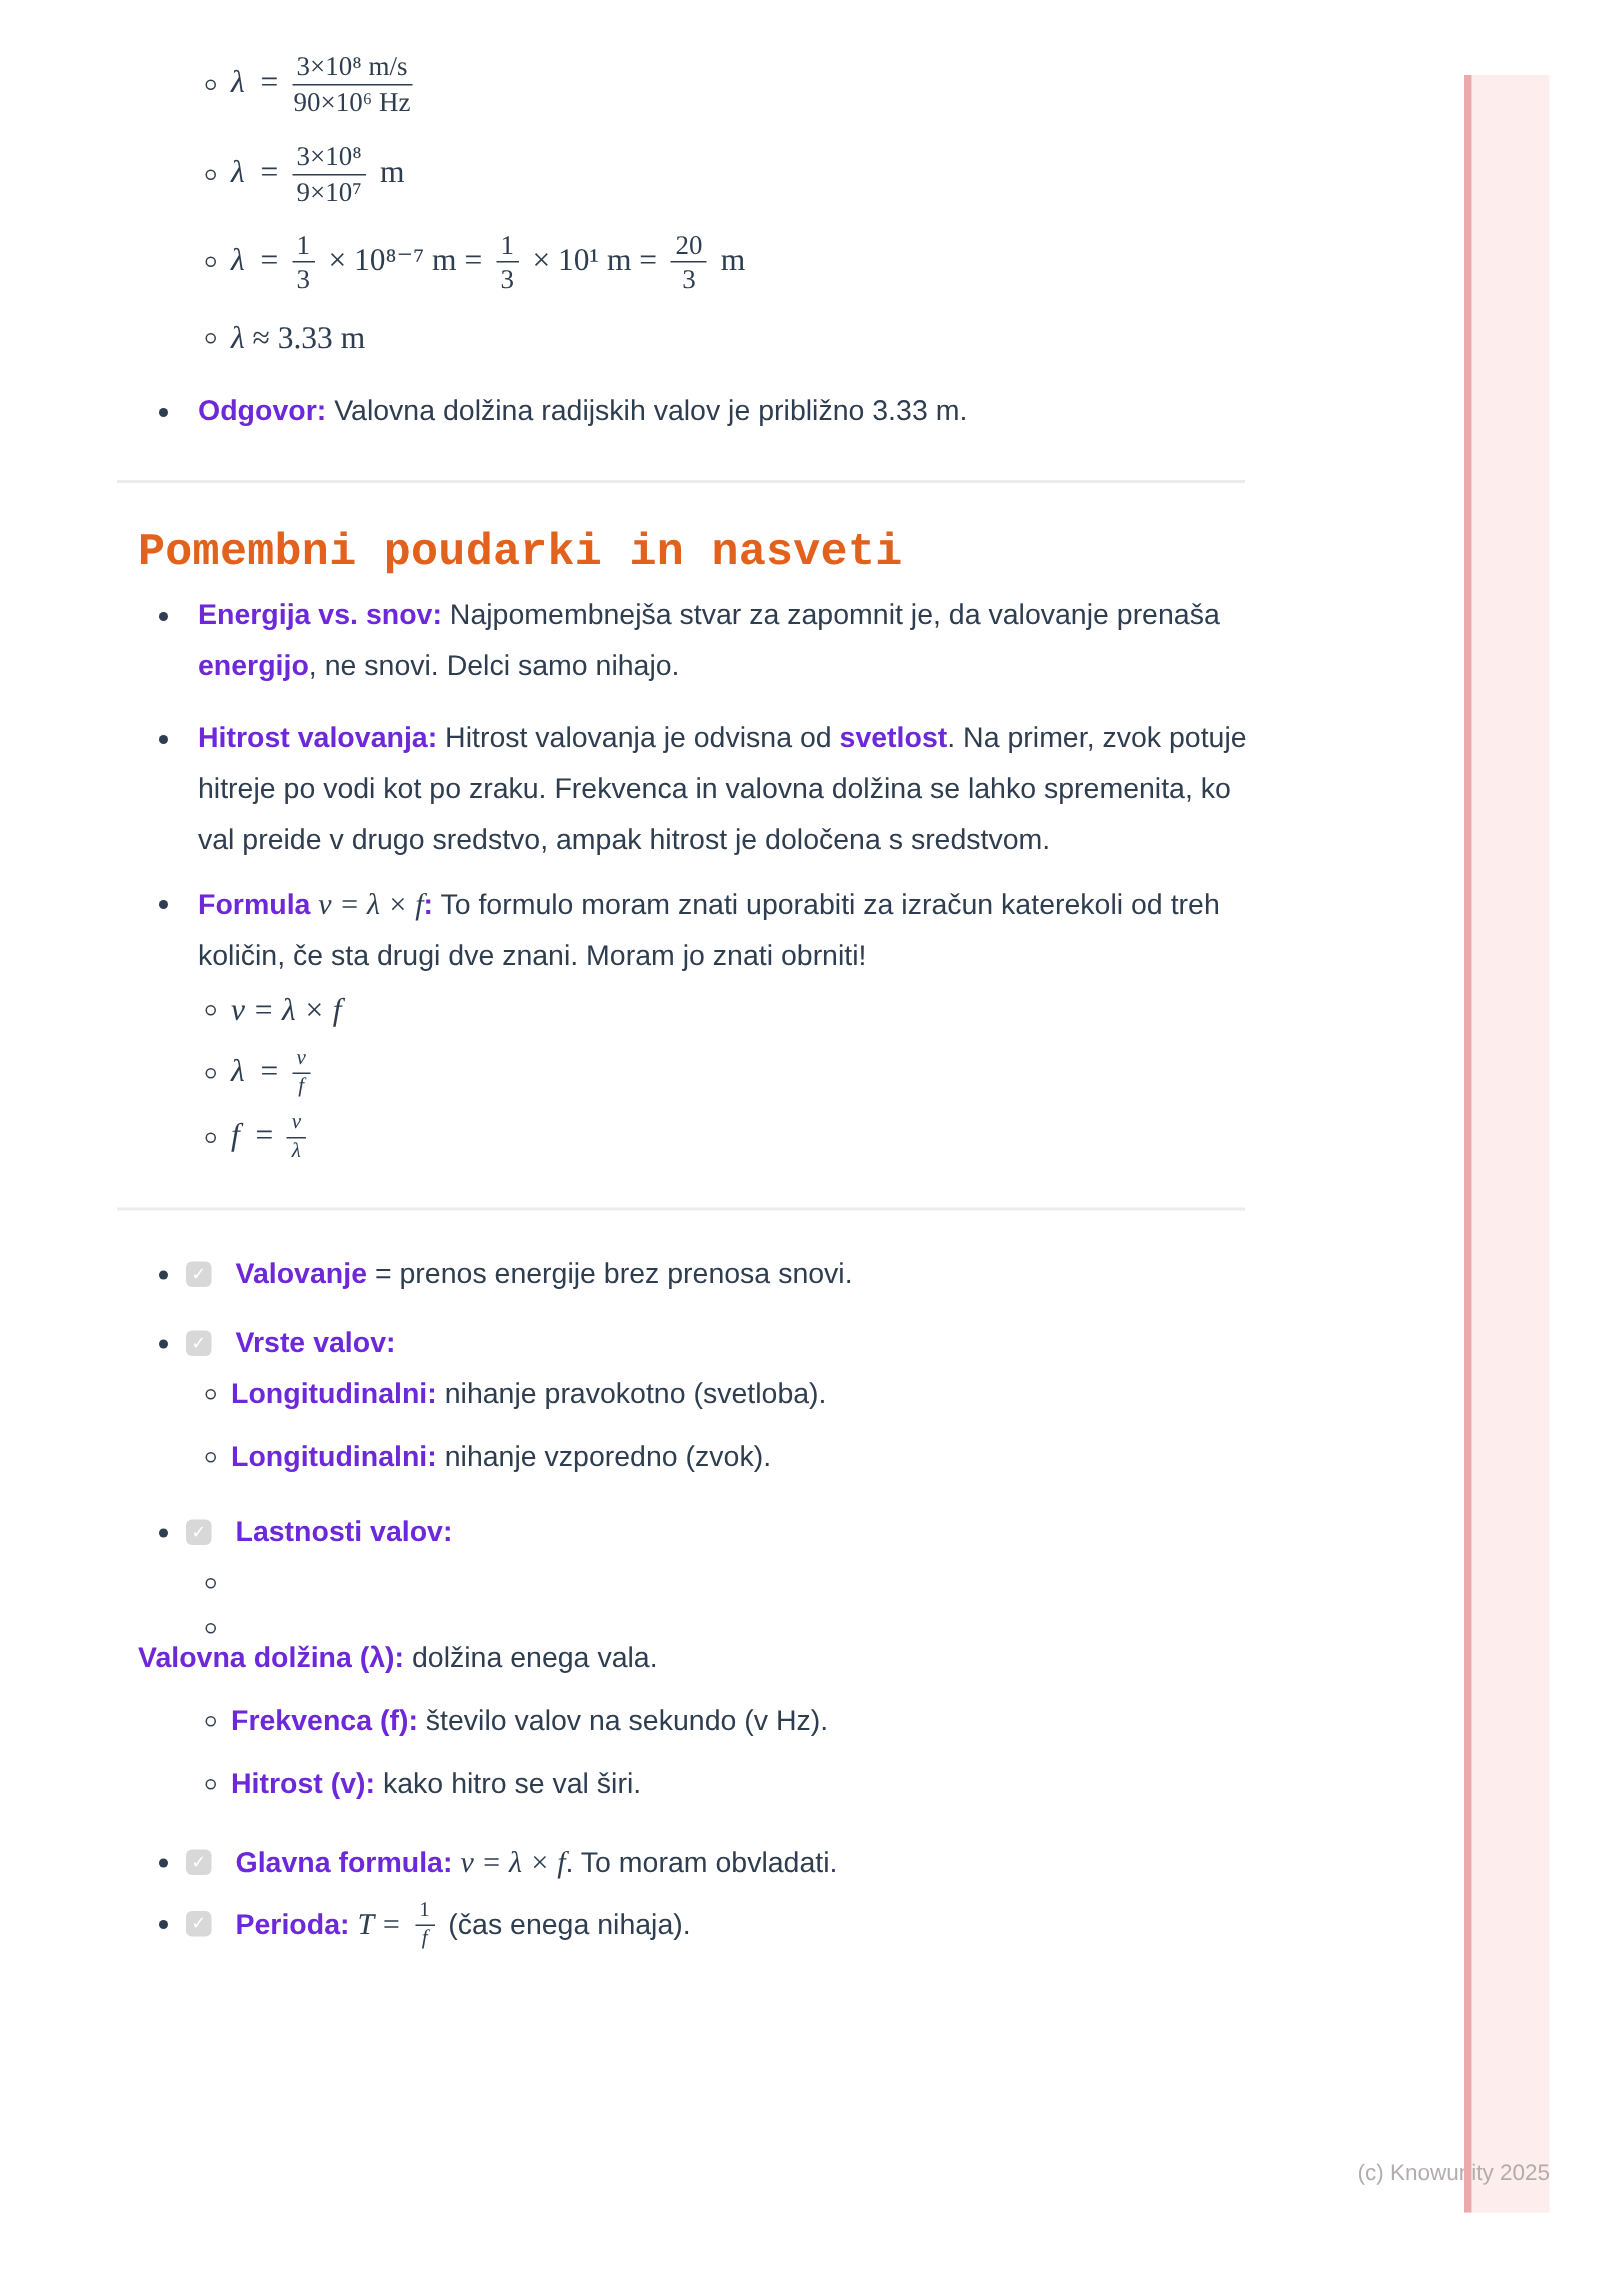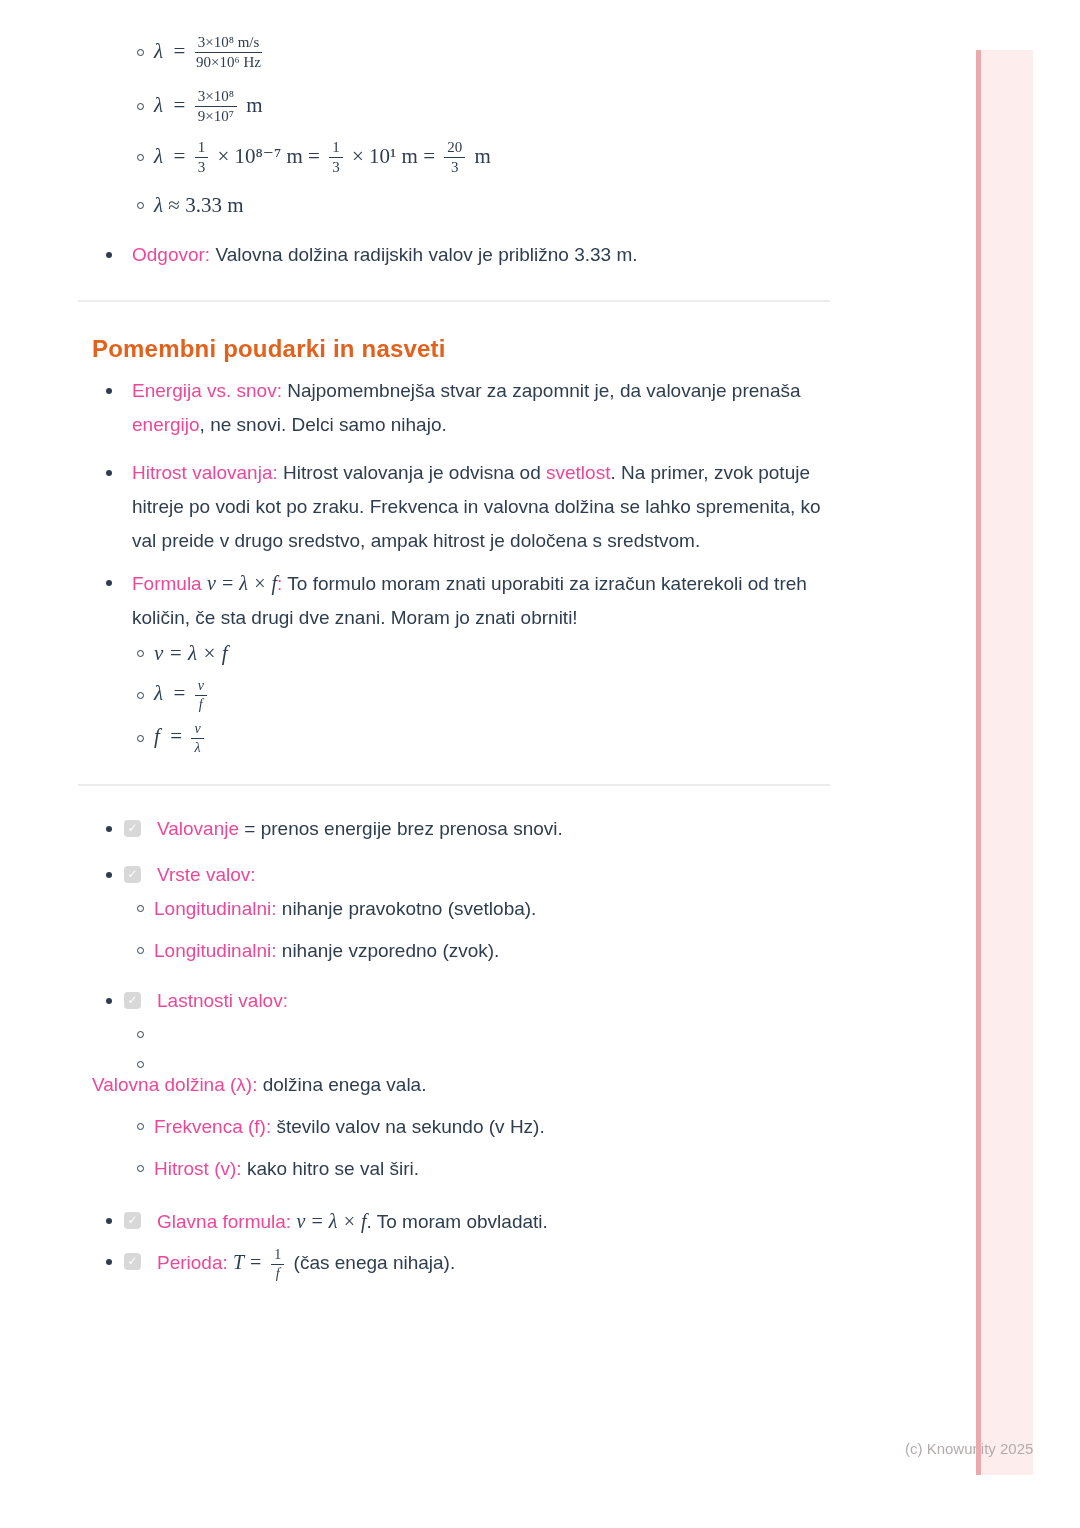--- a/index.html
+++ b/index.html
@@ -33,21 +33,21 @@
     position: absolute; left: 92px; top: 34px;
     width: 748px; z-index: 2;
   }
   
   .math { font-family: "Liberation Serif", "DejaVu Serif", serif; font-size: 21px; color: #2e3d4f; }
   .math-inline { font-family: "Liberation Serif", "DejaVu Serif", serif; font-size: 20px; }
   .it { font-style: italic; }
   .frac {
     display: inline-flex; flex-direction: column; align-items: center;
     vertical-align: middle; text-align: center;
-    font-size: 15px; line-height: 1.15; margin: 0 4px;
+    font-size: 18px; line-height: 1.15; margin: 0 4px;
   }
   .frac .num { border-bottom: 1.4px solid #2e3d4f; padding: 0 3px 1px; }
   .frac .den { padding-top: 1px; }
   .frac.small { font-size: 14px; }
   
   .m-item { display: flex; align-items: center; }
   .ring {
     flex: 0 0 auto; width: 7px; height: 7px;
     border: 1.5px solid #2e3d4f; border-radius: 50%;
     margin-left: 45px; margin-right: 10px;
@@ -55,27 +55,27 @@
   .m-item .ring { align-self: center; }
   .mgap { display: inline-block; white-space: pre; }
   
   .bullet { display: flex; align-items: flex-start; }
   .dot {
     flex: 0 0 auto; width: 6px; height: 6px;
     background: #2e3d4f; border-radius: 50%;
     margin: 14px 20px 0 14px;
   }
   .b-text { font-size: 19px; line-height: 34px; width: 712px; }
-  .bold { font-weight: 400; color: #ec4899; }
+  .bold { font-weight: 700; color: #6d28d9; }
   
   .divider { border: none; border-top: 2px solid #ececec; width: 752px; margin: 0; margin-left: -14px; }
   
   .section-title {
-    color: #e2611c; font-size: 24px; line-height: 34px;
-    font-weight: 700; margin: 0; letter-spacing: 0.2px;
+    color: #e2611c; font-size: 30px; line-height: 34px;
+    font-weight: 700; margin: 0; letter-spacing: 0.2px; font-family: Liberation Mono, monospace;
   }
   
   .check-item { display: flex; align-items: flex-start; }
   .checkbox {
     flex: 0 0 auto; width: 17px; height: 17px;
     background: #d8d8d8; border-radius: 4px;
     color: #ffffff; font-size: 12px; line-height: 17px; text-align: center;
     margin: 8px 16px 0 12px; font-weight: 700;
   }
   .check-item .dot { margin: 14px 0 0 14px; }

